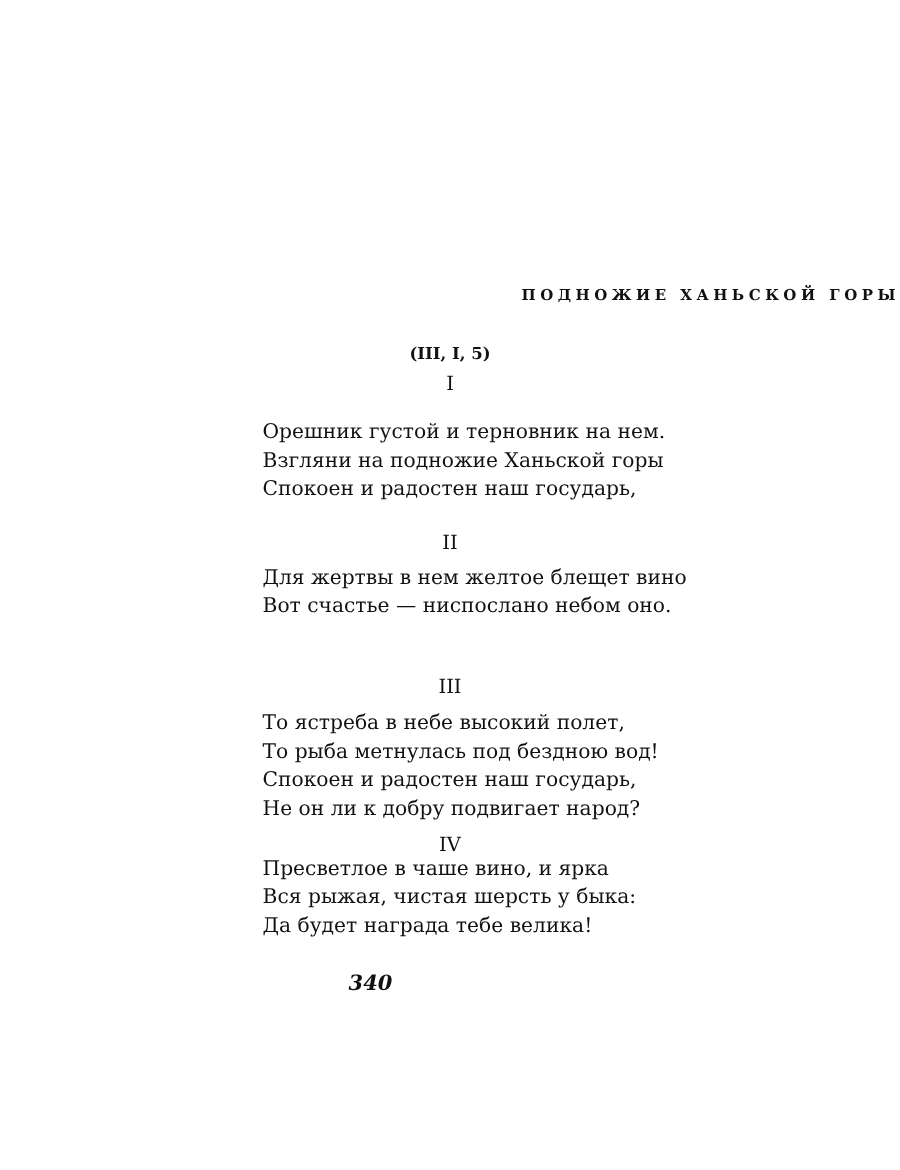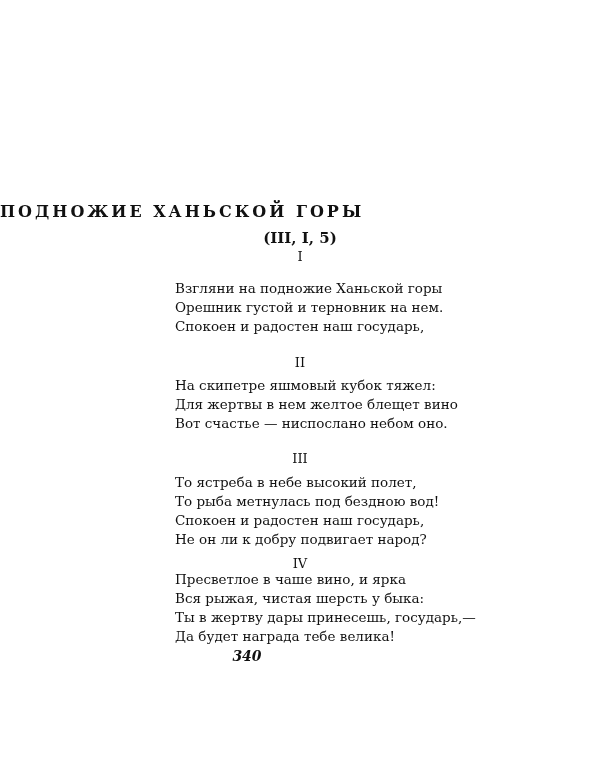--- a/index.html
+++ b/index.html
@@ -1,52 +1,50 @@
 <!DOCTYPE html>
 <html><head>
 <meta charset="utf-8">
 <style>
   html, body { margin:0; padding:0; background:#ffffff; }
   body { width:600px; height:780px; position:relative; overflow:hidden; font-family:"DejaVu Serif", serif; color:#111; }
-  .title { position:absolute; top:202px; left:0; width:600px; text-align:left; font-size:16px; font-weight:bold; letter-spacing:3px; }
-  .ref { position:absolute; top:229px; left:0; width:600px; text-align:center; font-size:15px; font-weight:bold; }
+  .title { position:absolute; top:192px; left:0; width:600px; text-align:right; font-size:10px; font-weight:bold; letter-spacing:3px; }
+  .ref { position:absolute; top:229px; left:0; width:600px; text-align:center; font-size:11px; font-weight:bold; }
   .sec { position:absolute; left:0; width:600px; text-align:center; font-size:13px; }
   .stanza { position:absolute; left:175px; font-size:13.5px; line-height:19px; }
   .line { white-space:nowrap; }
   .pageno { position:absolute; top:648px; left:0; width:494px; text-align:center; font-size:14px; font-style:italic; font-weight:bold; }
 </style>
 </head>
 <body>
 
 <div class="title">ПОДНОЖИЕ ХАНЬСКОЙ ГОРЫ</div>
 <div class="ref">(III, I, 5)</div>
 
 <div class="sec" style="top:249px">I</div>
 <div class="stanza" style="top:279px">
+  <div class="line">Орешник густой и терновник на нем.</div>
   <div class="line">Взгляни на подножие Ханьской горы</div>
-  <div class="line">Орешник густой и терновник на нем.</div>
   <div class="line">Спокоен и радостен наш государь,</div>
 </div>
 
 <div class="sec" style="top:355px">II</div>
 <div class="stanza" style="top:376px">
-  <div class="line">На скипетре яшмовый кубок тяжел:</div>
   <div class="line">Для жертвы в нем желтое блещет вино</div>
   <div class="line">Вот счастье — ниспослано небом оно.</div>
 </div>
 
 <div class="sec" style="top:451px">III</div>
 <div class="stanza" style="top:473px">
   <div class="line">То ястреба в небе высокий полет,</div>
   <div class="line">То рыба метнулась под бездною вод!</div>
   <div class="line">Спокоен и радостен наш государь,</div>
   <div class="line">Не он ли к добру подвигает народ?</div>
 </div>
 
 <div class="sec" style="top:556px">IV</div>
 <div class="stanza" style="top:570px">
   <div class="line">Пресветлое в чаше вино, и ярка</div>
   <div class="line">Вся рыжая, чистая шерсть у быка:</div>
-  <div class="line">Ты в жертву дары принесешь, государь,—</div>
   <div class="line">Да будет награда тебе велика!</div>
 </div>
 
 <div class="pageno">340</div>
 
 </body></html>

